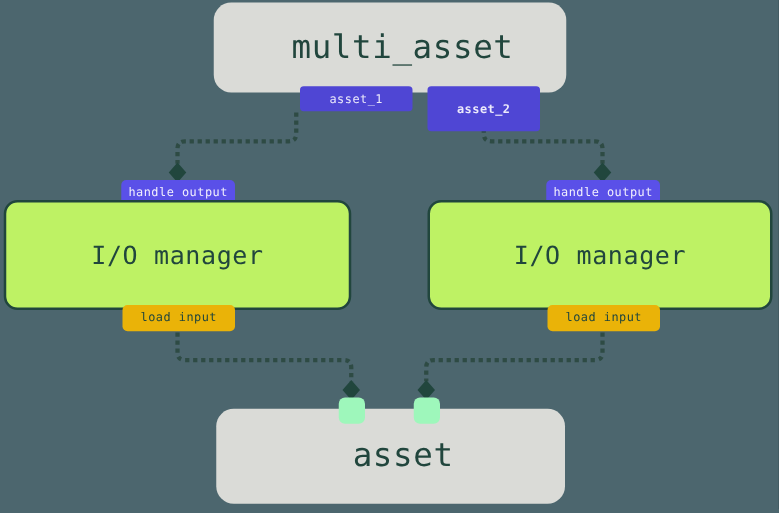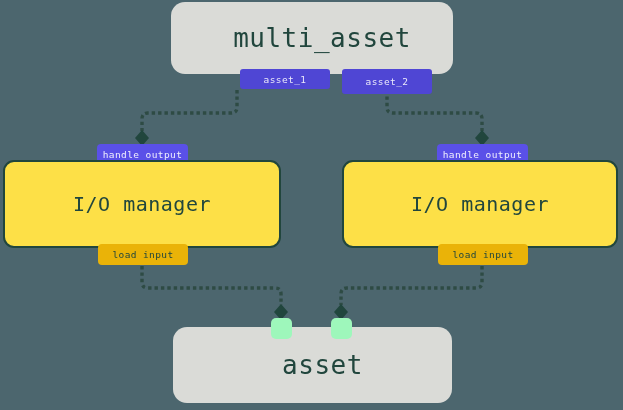--- a/index.html
+++ b/index.html
@@ -37,21 +37,21 @@
     justify-content: center;
     box-sizing: border-box;
   }
   .gray-node {
     background: #dadbd7;
     border-radius: 14px;
     color: #21463d;
     padding-left: 20px;
   }
   .io-node {
-    background: #fde047;
+    background: #bef264;
     border: 2px solid #21463d;
     border-radius: 11px;
     color: #21463d;
   }
   .node-multi  { left: 171px; top: 2px;   width: 282px; height: 72px; }
   .node-asset  { left: 173px; top: 327px; width: 279px; height: 76px; }
   .node-io-l   { left: 3px;   top: 160px; width: 278px; height: 88px; }
   .node-io-r   { left: 342px; top: 160px; width: 276px; height: 88px; }
   .title-lg { font-size: 26px; font-weight: 500; letter-spacing: 0.5px; }
   .title-md { font-size: 20px; font-weight: 500; letter-spacing: 0.5px; }
@@ -74,21 +74,21 @@
     background: #5a50e8;
     color: #f0eefd;
     border-radius: 4px;
   }
   .badge-green {
     background: #eab308;
     color: #21463d;
     border-radius: 4px;
   }
   .tag-asset-1 { left: 192px; top: 69px;  width: 90px; height: 20px; margin-left: 48px; }
-  .tag-asset-2 { left: 342px; top: 69px;  width: 90px; height: 25px; }
+  .tag-asset-2 { left: 342px; top: 69px;  width: 90px; height: 36px; font-weight: bold; }
   .tag-ho-l    { left: 97px;  top: 144px; width: 91px; height: 21px; }
   .tag-ho-r    { left: 437px; top: 144px; width: 91px; height: 21px; }
   .tag-li-l    { left: 98px;  top: 244px; width: 90px; height: 21px; }
   .tag-li-r    { left: 438px; top: 244px; width: 90px; height: 21px; }
   .port-square {
     position: absolute;
     width: 21px; height: 21px;
     background: #9ef7bb;
     border-radius: 5px;
   }

